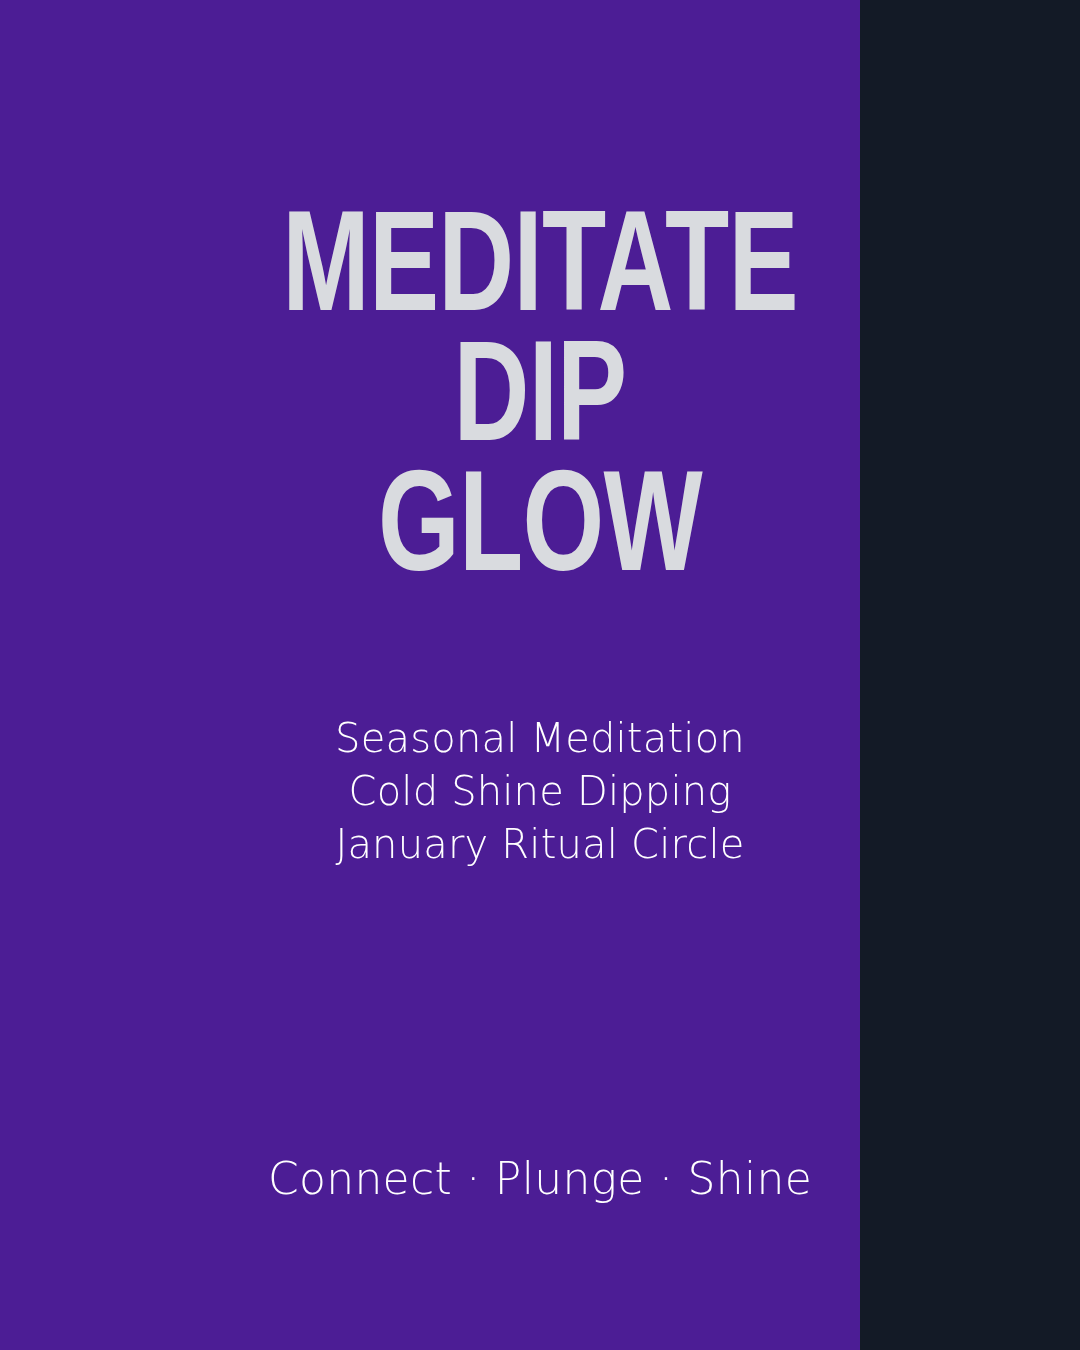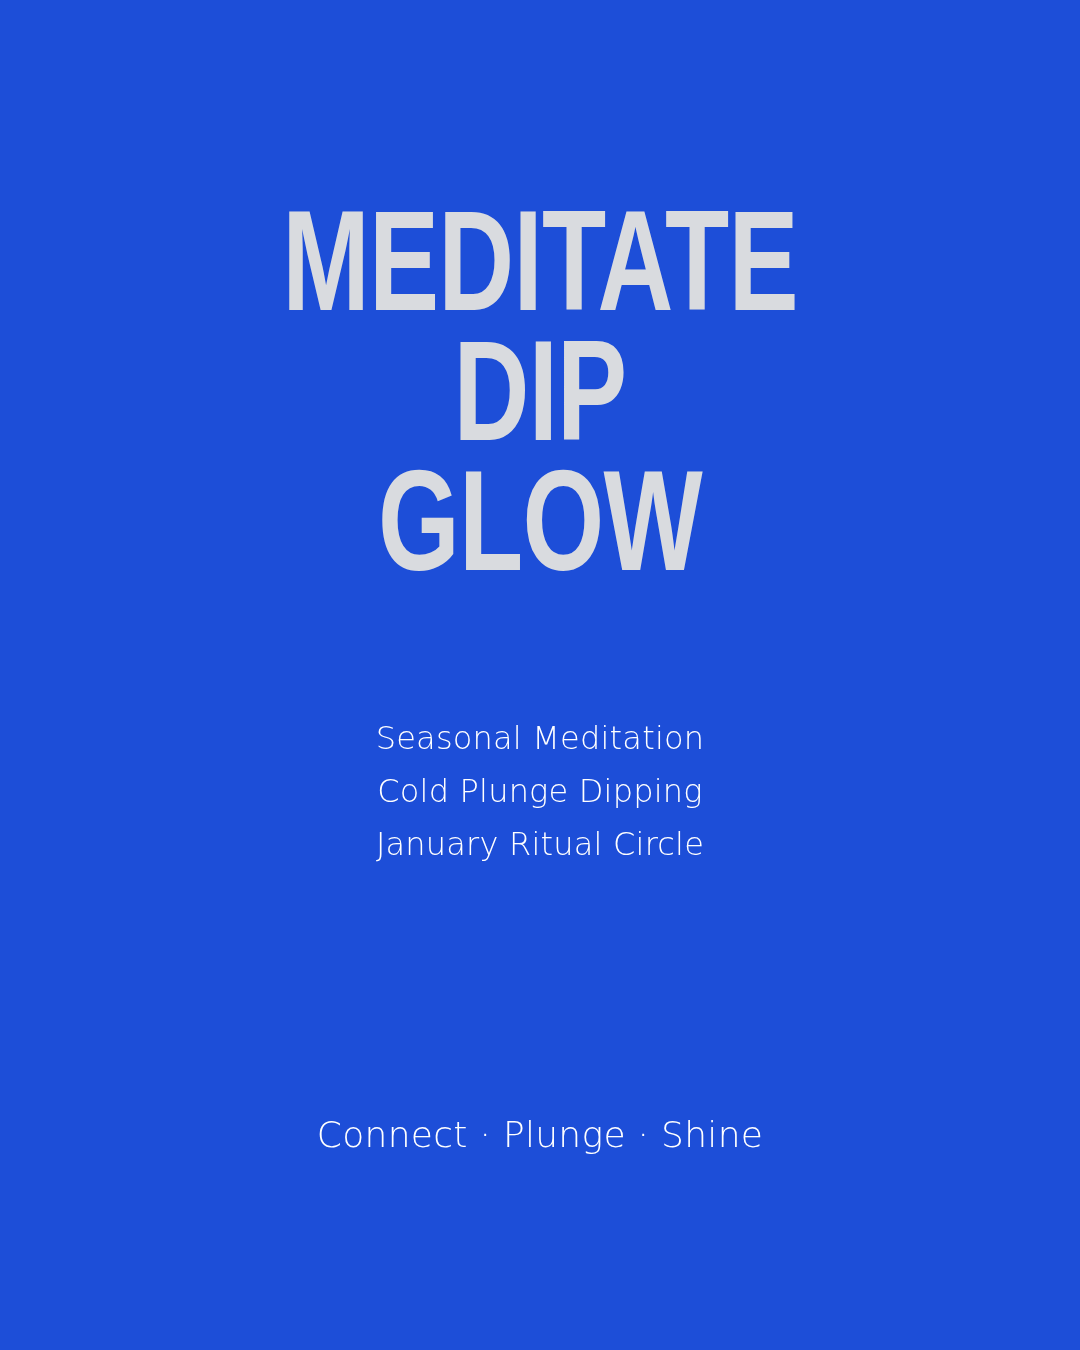--- a/index.html
+++ b/index.html
@@ -10,23 +10,23 @@
   body {
     width: 1080px;
     height: 1350px;
     background: #131a26;
     font-family: "Liberation Sans", sans-serif;
     overflow: hidden;
   }
 
   .poster {
     position: relative;
-    width: 1080px;
+    width: 860px;
     height: 1350px;
-    background: #1d4ed8;
+    background: #4c1d95;
     box-sizing: border-box;
     display: flex;
     flex-direction: column;
     align-items: center;
   }
 
   
   .headline-block {
     position: absolute;
     top: 196px;
@@ -56,21 +56,21 @@
     left: 0;
     width: 1080px;
     text-align: center;
   }
 
   .service-line {
     display: block;
     color: #ffffff;
     font-family: "DejaVu Sans", sans-serif;
     font-weight: 300;
-    font-size: 32px;
+    font-size: 40px;
     line-height: 53px;
     letter-spacing: 0.2px;
     white-space: nowrap;
   }
 
   
   .date-block {
     position: absolute;
     top: 972px;
     left: 0;
@@ -99,40 +99,41 @@
     left: 0;
     width: 1080px;
     text-align: center;
   }
 
   .tagline {
     display: inline-block;
     color: #ffffff;
     font-family: "DejaVu Sans", sans-serif;
     font-weight: 300;
-    font-size: 36px;
+    font-size: 44px;
     line-height: 62px;
     letter-spacing: 0.3px;
     white-space: nowrap;
+    margin-top: 44px;
   }
 </style>
 </head>
 <body>
 
 <div class="poster">
 
   <div class="headline-block">
     <span class="headline-line">MEDITATE</span>
     <span class="headline-line">DIP</span>
     <span class="headline-line">GLOW</span>
   </div>
 
   <div class="services-block">
     <span class="service-line">Seasonal Meditation</span>
-    <span class="service-line">Cold Plunge Dipping</span>
+    <span class="service-line">Cold Shine Dipping</span>
     <span class="service-line">January Ritual Circle</span>
   </div>
 
 
   <div class="tagline-block">
     <span class="tagline">Connect · Plunge · Shine</span>
   </div>
 
 </div>
 

